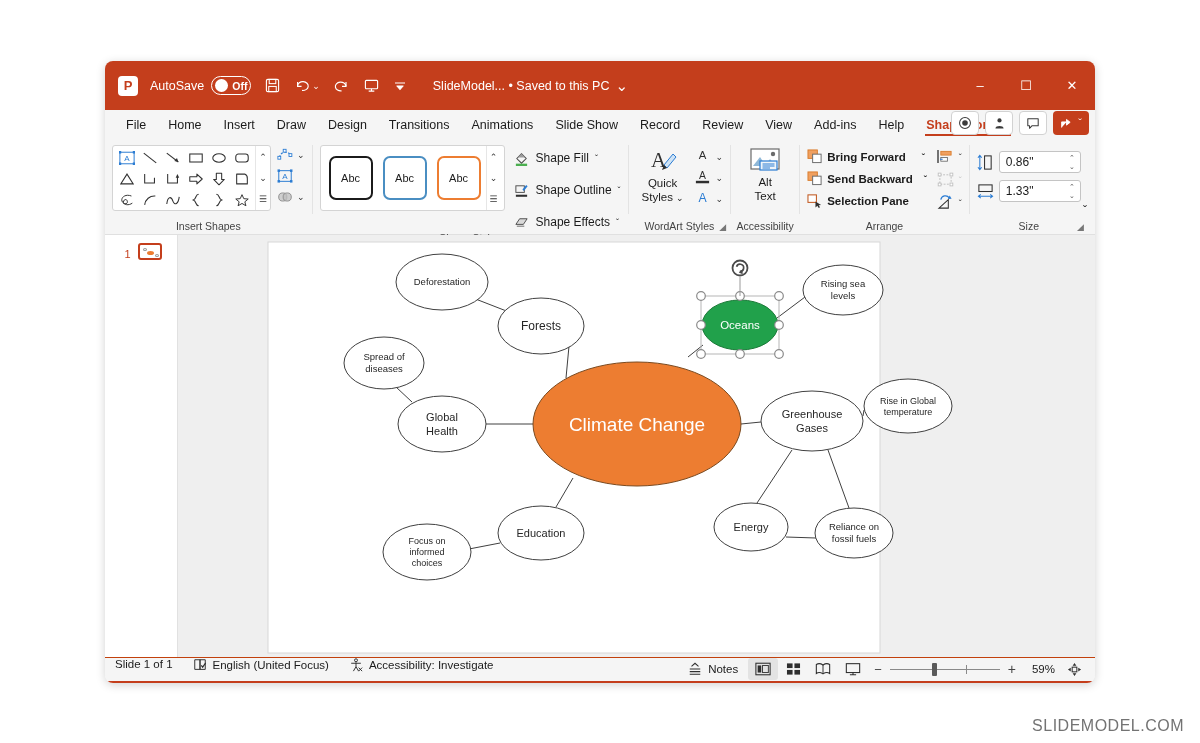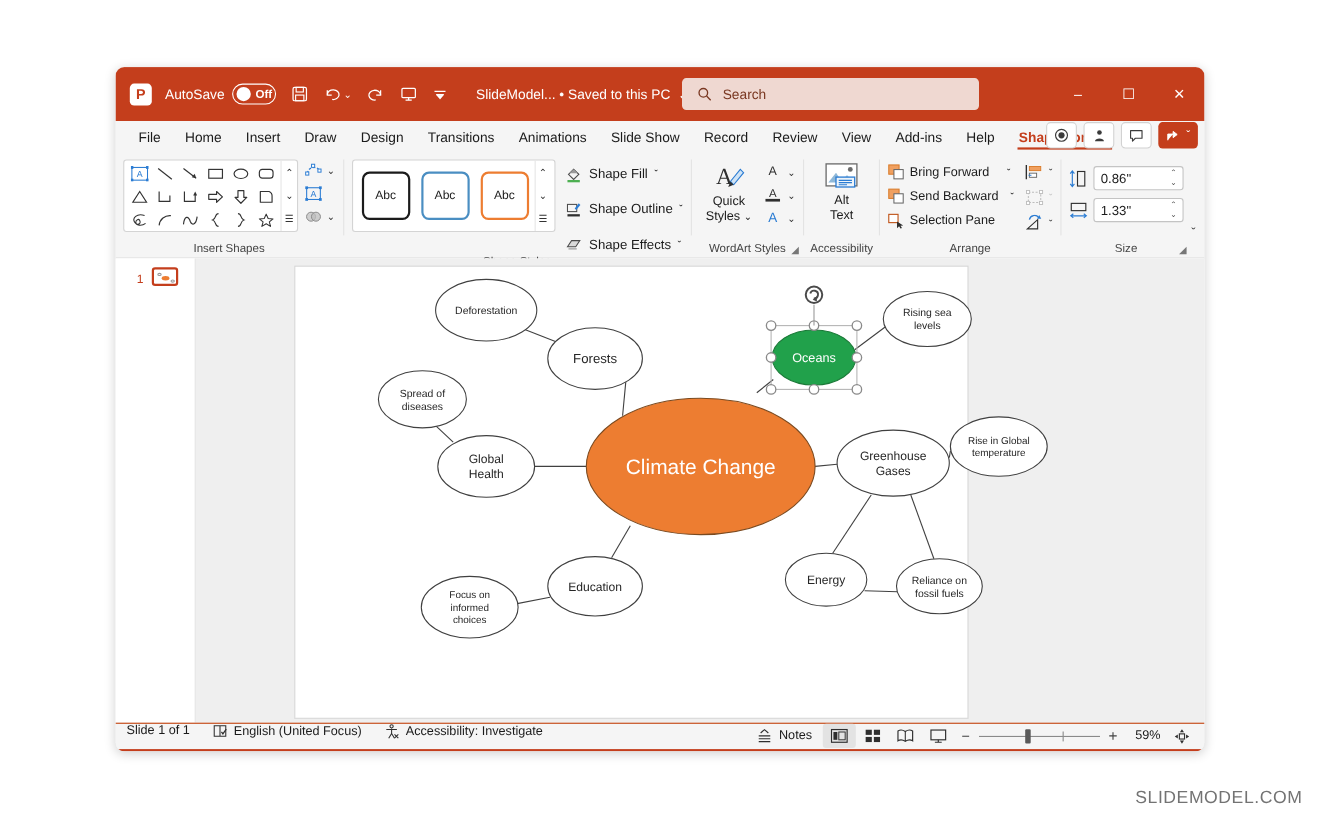--- a/index.html
+++ b/index.html
@@ -140,21 +140,21 @@
   .mi-icon { width:16px; height:16px; display:flex; align-items:center; justify-content:center; }
 
   .bigbtn {
     display:flex; flex-direction:column; align-items:center; justify-content:flex-start;
     width: 54px; font-size: 11.5px; color:#1b1b1b; padding-top:2px; line-height:14px;
   }
   .wacol { display:flex; flex-direction:column; gap:4px; margin-left:4px; padding-top:3px; }
   .warow { display:flex; align-items:center; gap:5px; }
 
   .arrcol { display:flex; flex-direction:column; gap:7px; padding-top: 4px;}
-  .arrrow { display:flex; align-items:center; gap:4px; font-size:11.5px; color:#1b1b1b; white-space:nowrap;}
+  .arrrow { display:flex; align-items:center; gap:4px; font-size:11.5px; color:#1b1b1b; white-space:nowrap;font-weight:bold;}
   .alcol { display:flex; flex-direction:column; gap:8px; margin-left:10px; padding-top:4px;}
 
   .sizecol { display:flex; flex-direction:column; gap:7px; padding-top:6px; }
   .sizerow { display:flex; align-items:center; gap:5px; }
   .spin {
     width: 82px; height: 22px; border:1px solid #c4c4c4; border-radius:3px; background:#fff;
     display:flex; align-items:center; padding-left:6px; font-size: 12px; color:#1b1b1b;
     position:relative;
   }
   .spin .arrows {
@@ -257,27 +257,20 @@
       </div>
       <div class="tb-icon">
         <svg width="14" height="12" viewBox="0 0 14 12">
             <path d="M2 3 L12 3 M3.5 6 L10.5 6 M7 9.5 L4.5 6.6 L9.5 6.6 Z" stroke="#fff" stroke-width="1.1" fill="#fff"></path>
           </svg>
       </div>
 
       <span class="doc-title">SlideModel... • Saved to this PC</span>
       <span class="tb-icon" style="margin-left:6px">⌄</span>
 
-      <div class="searchbox">
-        <svg width="13" height="13" viewBox="0 0 14 14">
-            <circle cx="5.8" cy="5.8" r="4.2" fill="none" stroke="#7a3822" stroke-width="1.3"></circle>
-            <path d="M9 9 L13 13" stroke="#7a3822" stroke-width="1.3"></path>
-          </svg>
-        <span>Search</span>
-      </div>
 
       <div class="winbtns">
         <div class="winbtn">–</div>
         <div class="winbtn">☐</div>
         <div class="winbtn close">✕</div>
       </div>
     </div>
 
     <div class="ribbontabs">
       <div class="rtab">File</div>

